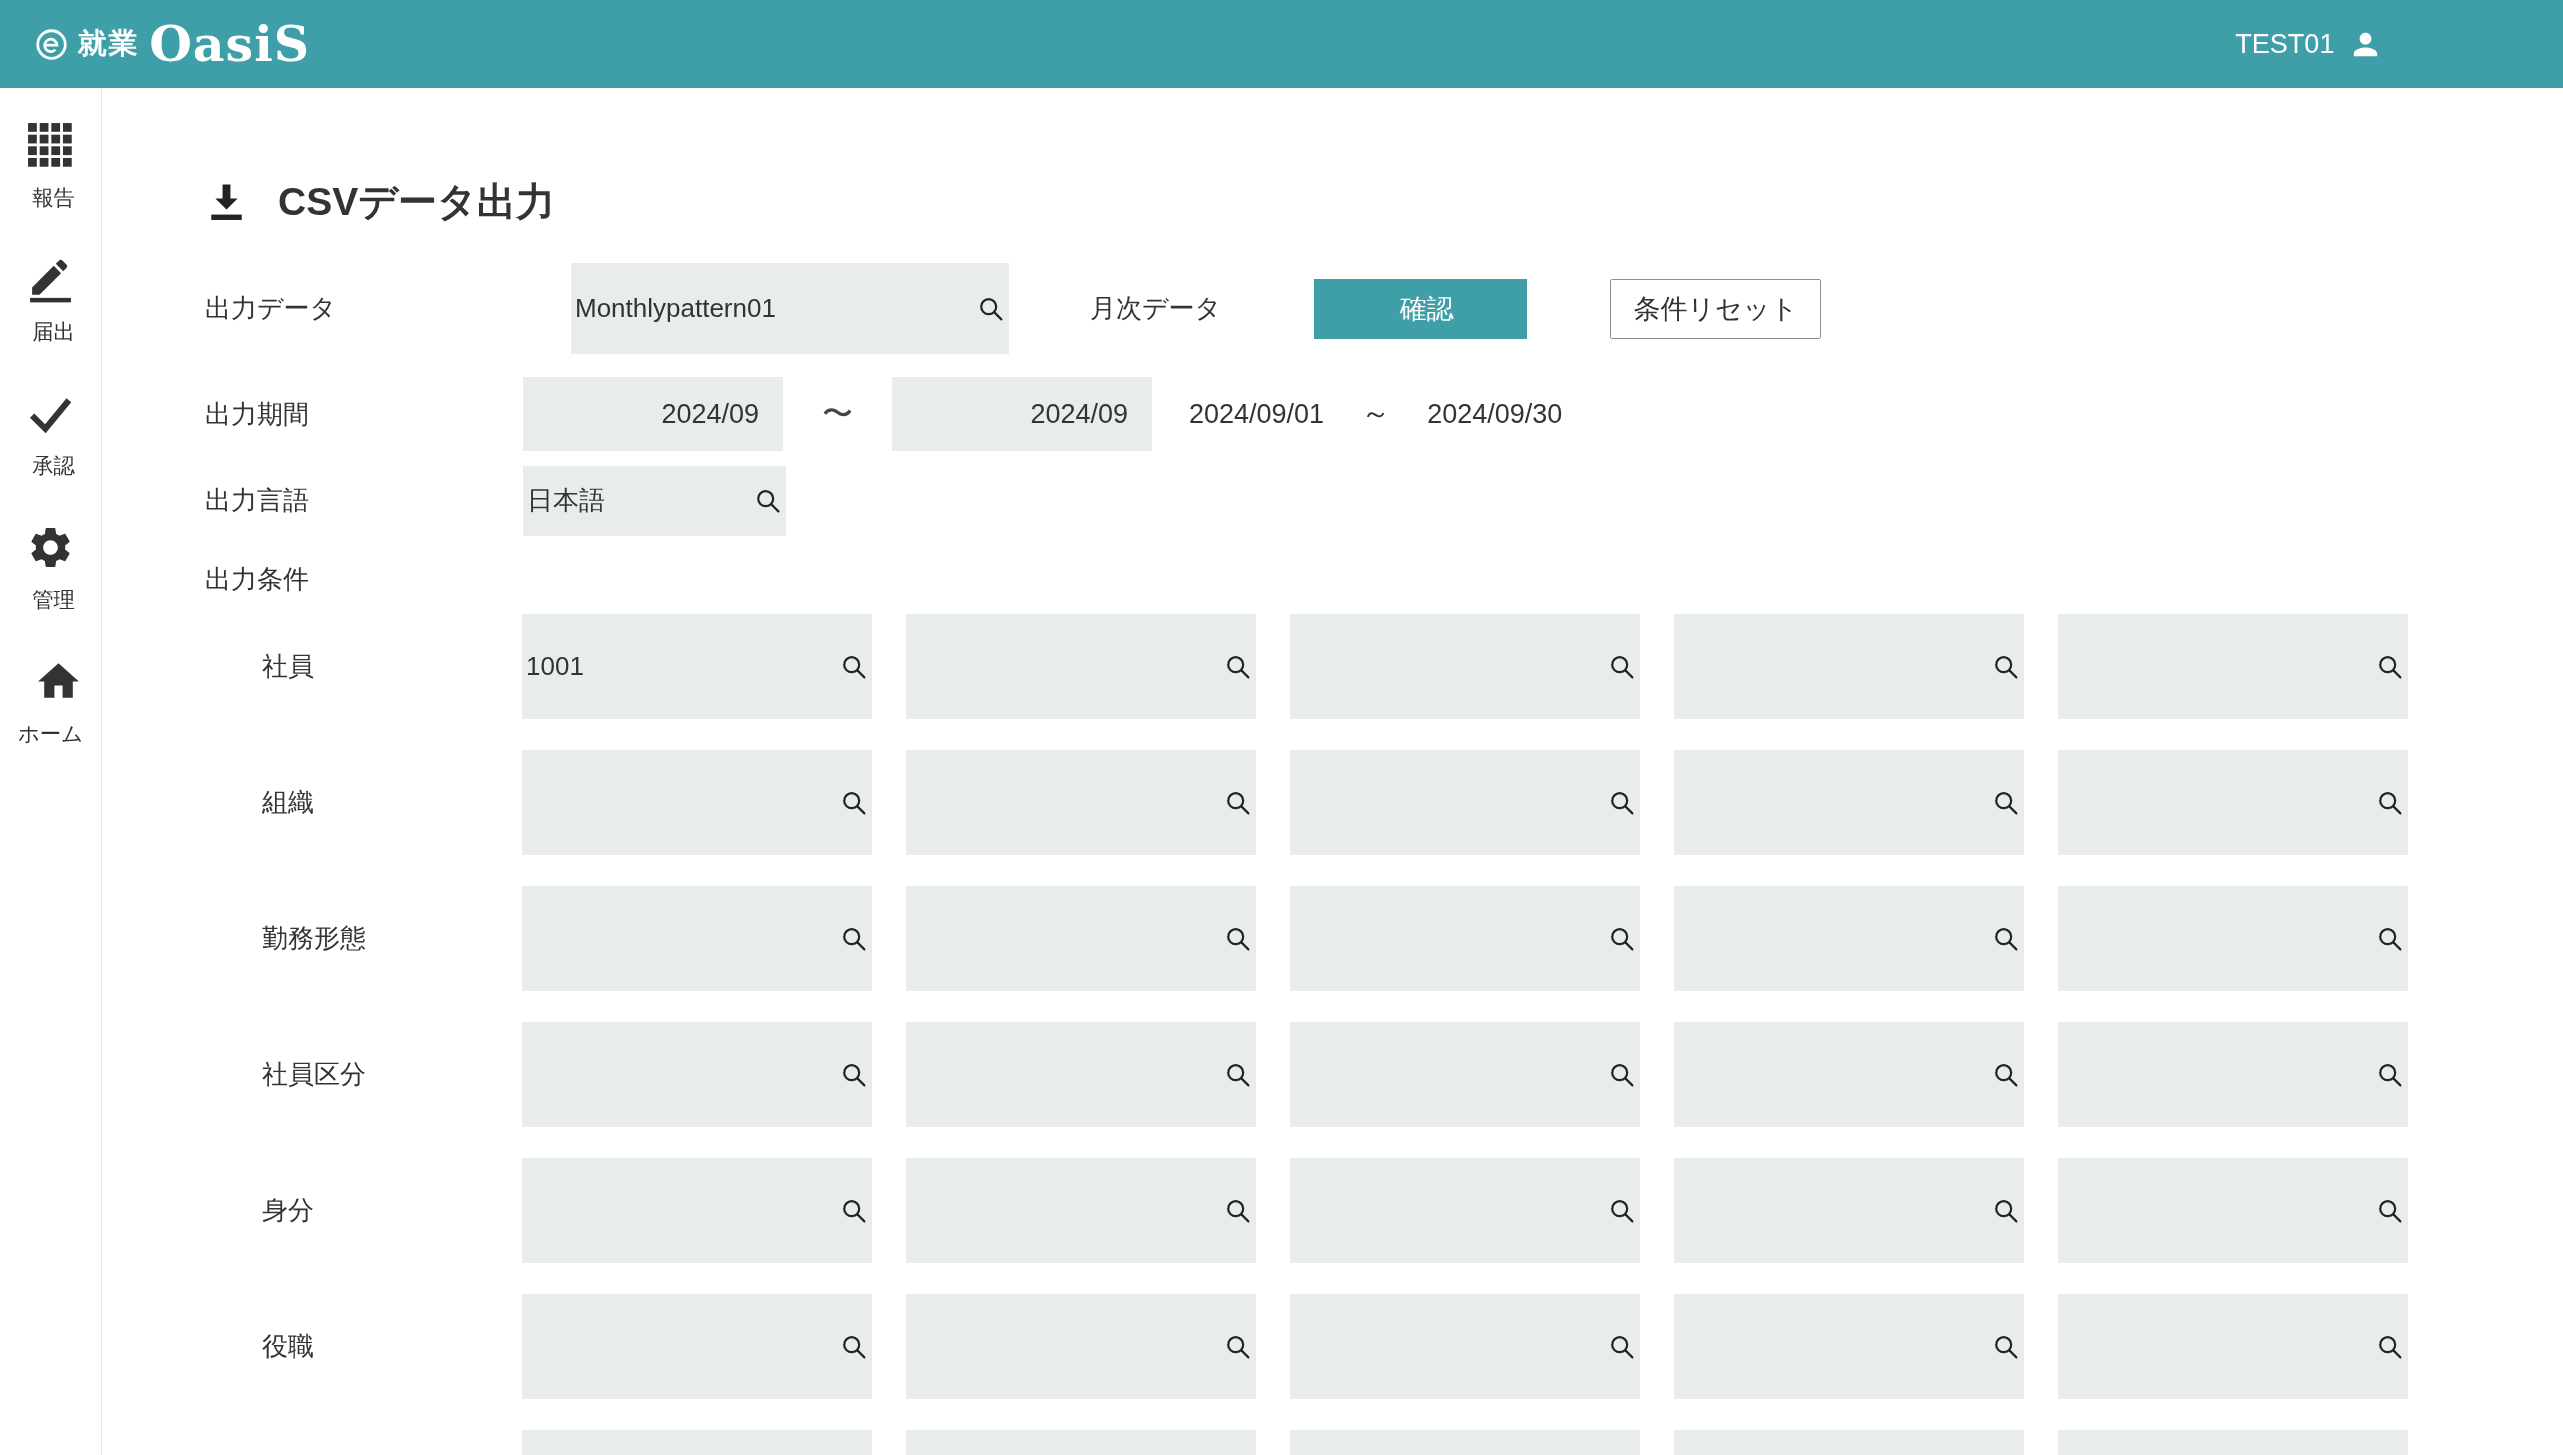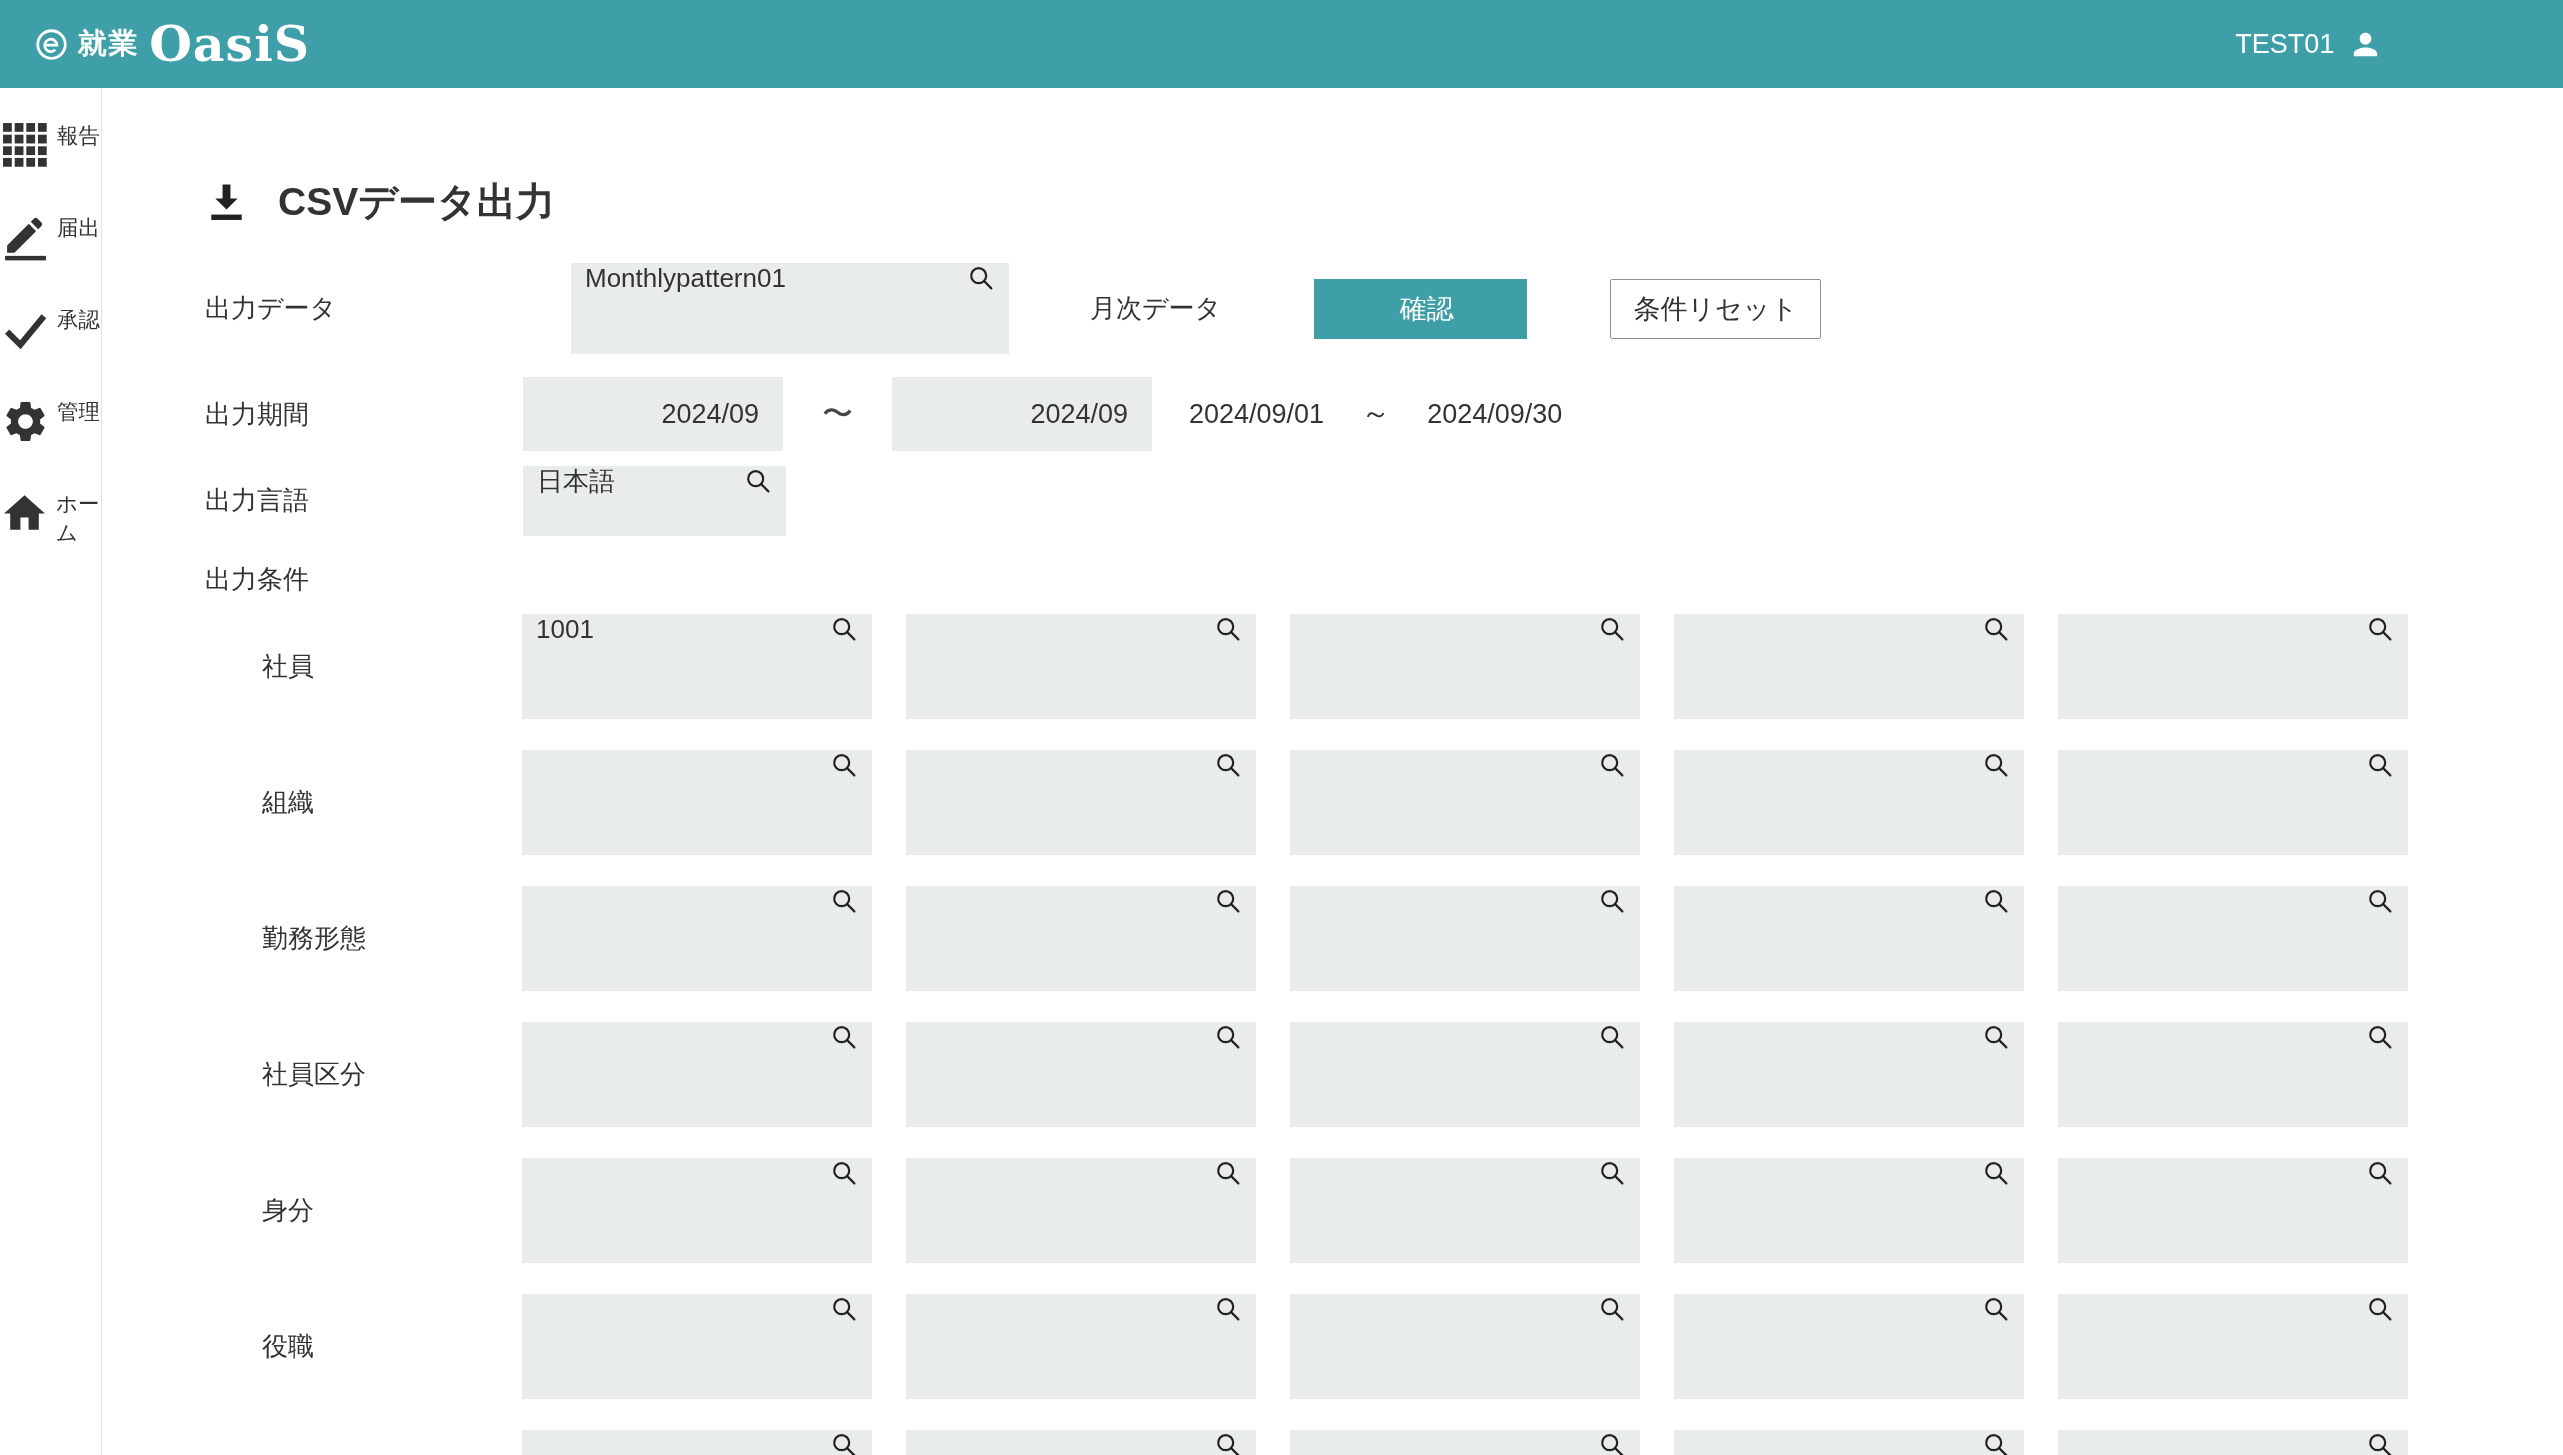--- a/index.html
+++ b/index.html
@@ -14,36 +14,36 @@
   .logo-prefix { font-size: 29px; font-weight: bold; letter-spacing: 1.9px; }
   .logo-main { font-family: "DejaVu Serif", "Liberation Serif", serif; font-weight: bold;
     font-size: 49px; letter-spacing: 1px; line-height: 1; }
   .user { display: flex; align-items: center; gap: 13.6px; color: #fff; font-size: 27px; }
   .user svg { width: 35px; height: 35px; display: block; }
 
   
   .app { display: flex; height: 1367px; }
   .sidebar { width: 102px; min-width: 102px; border-right: 1px solid #e3e3e3;
     padding-top: 33px; display: flex; flex-direction: column; align-items: center; gap: 43px; }
-  .side-item { display: flex; flex-direction: row; align-items: flex-start; gap: 7px;
+  .side-item { display: flex; flex-direction: column; align-items: flex-end; gap: 13px;
     font-size: 21.4px; color: #333; cursor: pointer; }
   .side-item svg { width: 49px; height: 49px; display: block; }
 
   .main { flex: 1; padding-left: 103px; }
 
   
   .page-title { margin-top: 89px; display: flex; align-items: center; gap: 30px;
     font-size: 39px; font-weight: bold; line-height: 49px; }
   .page-title svg { width: 43px; height: 43px; display: block; }
 
   
   .form-row { display: flex; align-items: center; }
   .form-label { width: 318px; font-size: 26px; color: #333; flex: none; }
 
-  .search-box { background: #E8ECEB; display: flex; align-items: flex-start; padding: 0 14px; }
+  .search-box { background: #E8ECEB; display: flex; align-items: center; padding: 0 4px; }
   .search-box input { flex: 1; min-width: 0; background: transparent; border: none; outline: none;
     font-size: 26px; color: #333; font-family: inherit; }
   .mag svg { width: 29px; height: 29px; display: block; }
   .mag { flex: none; margin-left: 7.8px; cursor: pointer; }
 
   .row-data { margin-top: 37px; gap: 48px; }
   .box-output-data { width: 438px; height: 91px; flex: none; }
   .monthly-label { font-size: 26px; margin-left: 33px; }
   .btn-confirm { margin-left: 45px; width: 213px; height: 60px; background: #3E9FA8; color: #fff;
     border: none; font-size: 27px; font-family: inherit; cursor: pointer; padding-left: 12px; }

